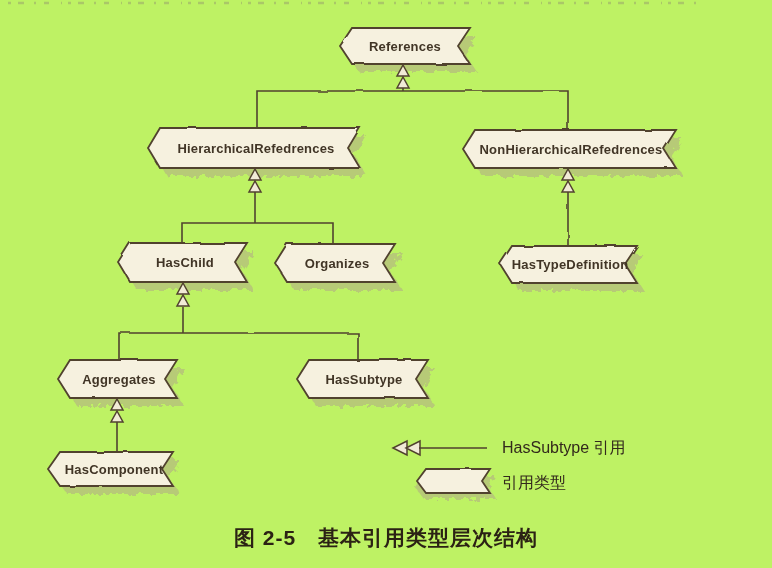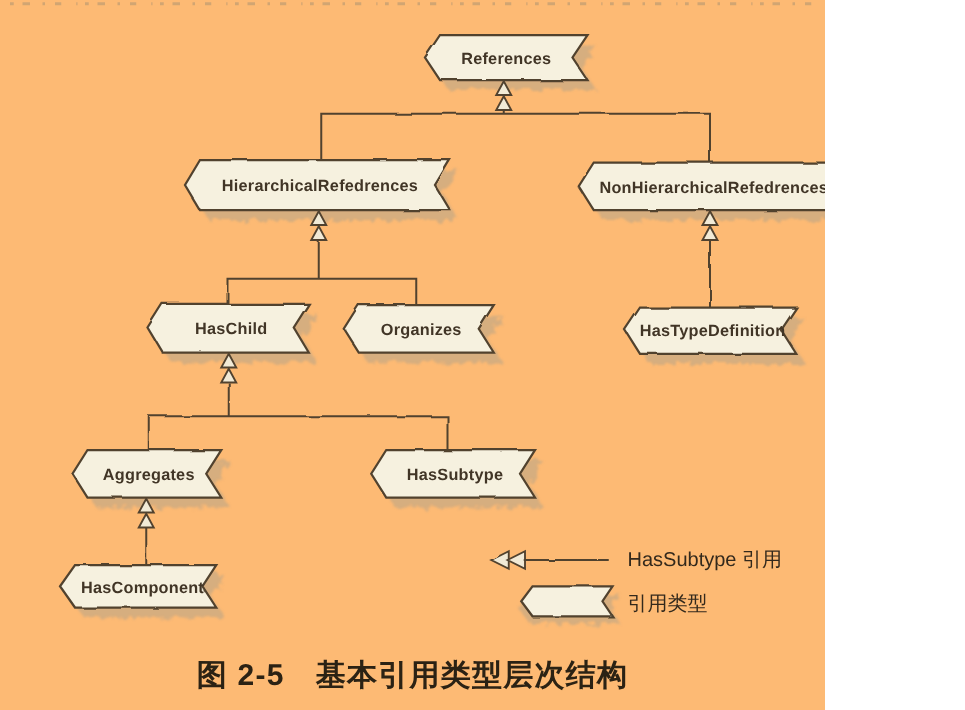--- a/index.html
+++ b/index.html
@@ -1,35 +1,35 @@
 <!DOCTYPE html>
 <html><head>
 <meta charset="utf-8">
 <style>
   html,body{margin:0;padding:0;}
   .page{
     position:relative;
-    width:660px;height:568px;
-    background:#fdba74;
+    width:772px;height:568px;
+    background:#bef264;
     overflow:hidden;
     font-family:"Liberation Sans","DejaVu Sans",sans-serif;
   }
   svg{position:absolute;left:0;top:0;}
   .node-label{
     font-family:"Liberation Sans","DejaVu Sans",sans-serif;
     font-size:13px;font-weight:bold;fill:#413526;letter-spacing:.2px;
   }
   .legend-label{
     font-family:"Liberation Sans","DejaVu Sans",sans-serif;
     font-size:16px;fill:#33291c;
   }
   .caption{
     position:absolute;left:0;right:0;top:524px;
     text-align:center;
-    font-size:24px;font-weight:bold;color:#2b2214;
+    font-size:21px;font-weight:bold;color:#2b2214;
     letter-spacing:1px;
     font-family:"Liberation Sans","DejaVu Sans",sans-serif;
   }
   .banner{fill:#f6f1df;stroke:#51422f;stroke-width:1.8;}
   .banner-shadow{fill:#b0a289;opacity:.5;}
   .wire{stroke:#51422f;stroke-width:1.6;fill:none;}
   .arrowhead{fill:#f1ead6;stroke:#51422f;stroke-width:1.5;}
   .top-artifact{stroke:#8b8471;stroke-width:2.5;opacity:.38;}
 </style>
 </head>

